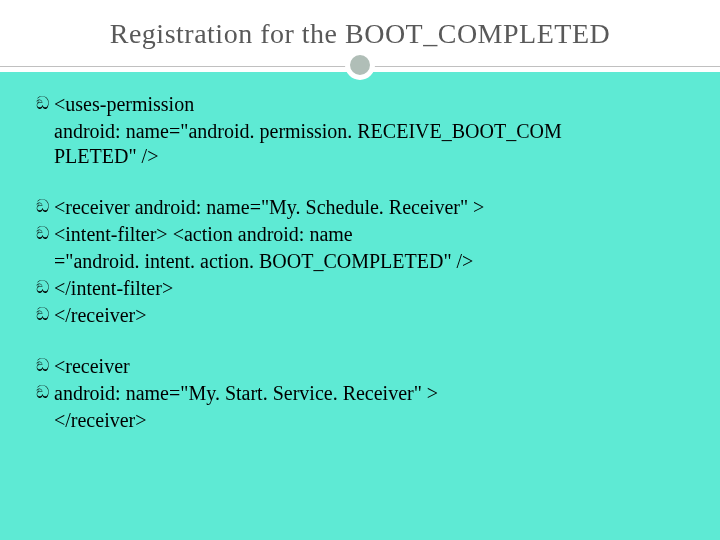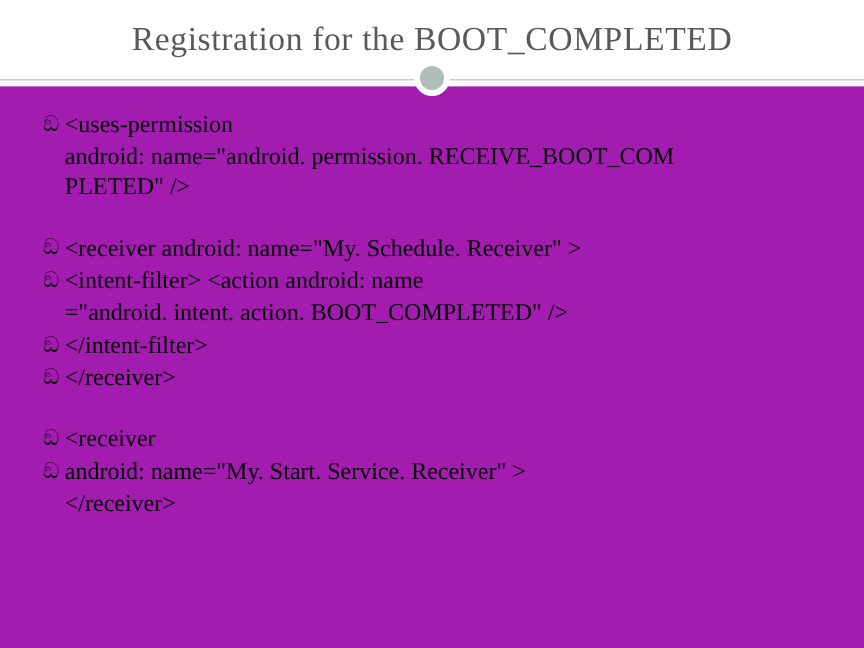--- a/index.html
+++ b/index.html
@@ -6,21 +6,21 @@
     margin: 0;
     padding: 0;
     width: 720px;
     height: 540px;
     background: #fff;
     font-family: Georgia, 'Times New Roman', serif;
   }
   .slide {
     width: 720px;
     height: 540px;
-    background: #a21caf;
+    background: #5eead4;
     position: relative;
     box-sizing: border-box;
     padding: 22px 28px 28px 28px;
   }
   .header {
     background: #fff;
     margin: -22px -28px 0 -28px;
     padding: 18px 28px 22px 28px;
     position: relative;
   }

